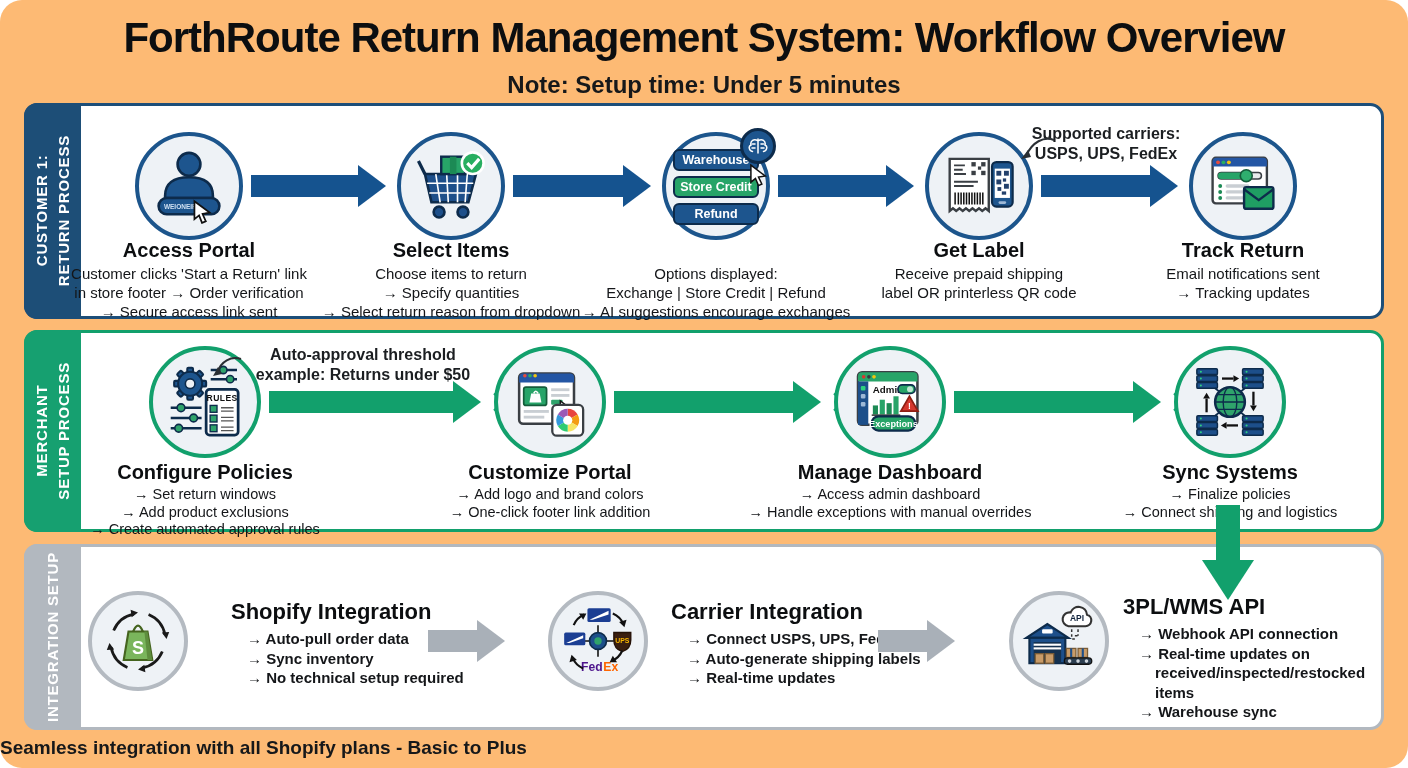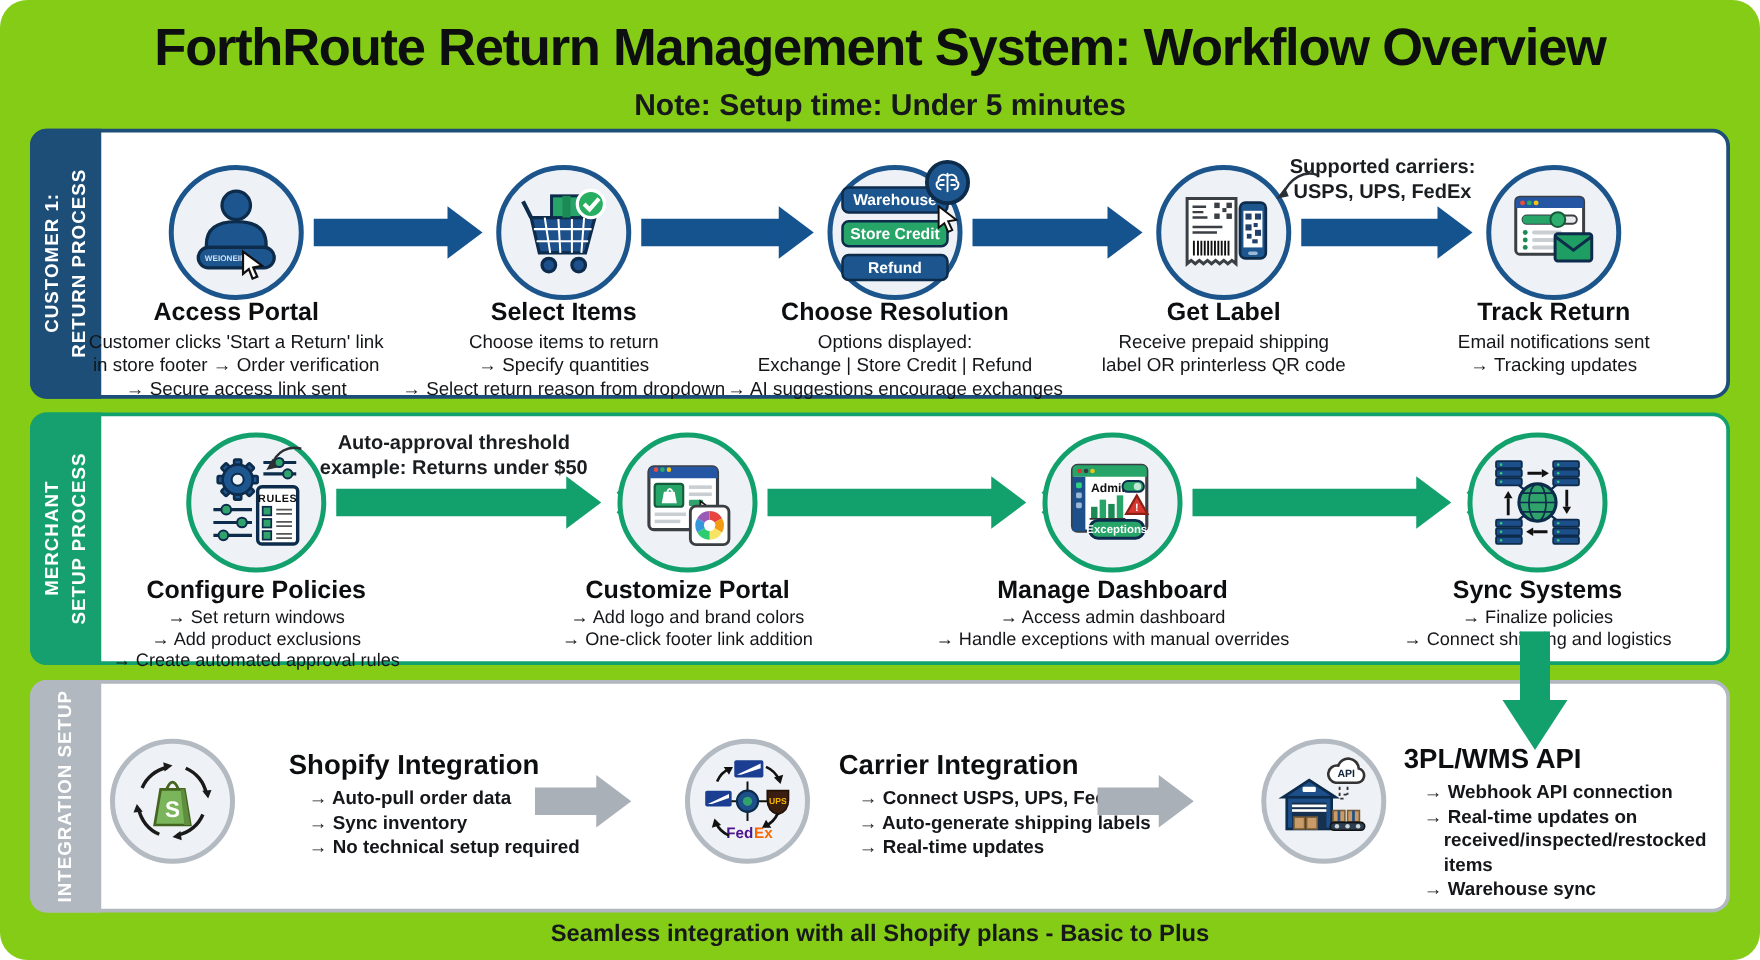--- a/index.html
+++ b/index.html
@@ -1,23 +1,23 @@
 <!DOCTYPE html>
 <html><head>
 <meta charset="utf-8">
 <style>
   * { margin:0; padding:0; box-sizing:border-box; }
   body { background:#ffffff; font-family:"Liberation Sans", sans-serif; }
-  .canvas { position:relative; width:1408px; height:768px; background:#84cc16; border-radius:22px; overflow:hidden; color:#101214; }
+  .canvas { position:relative; width:1408px; height:768px; background:#fdba74; border-radius:22px; overflow:hidden; color:#101214; }
 
   .page-title { position:absolute; top:14px; left:0; width:100%; text-align:center;
     font-size:42px; font-weight:700; letter-spacing:-1px; color:#0c0e10; }
   .page-note { position:absolute; top:71px; left:0; width:100%; text-align:center;
     font-size:24px; font-weight:700; color:#16181a; }
-  .page-footer { position:absolute; top:737px; left:0; width:100%; text-align:center;
+  .page-footer { position:absolute; top:737px; left:0; width:100%; 
     font-size:19px; font-weight:700; color:#16181a; }
 
   .lane { position:absolute; left:24px; width:1360px; background:#fff; border-radius:14px; }
   .lane1 { top:103px; height:216px; border:3px solid #1c4e79; }
   .lane2 { top:330px; height:202px; border:3px solid #12a06c; }
   .lane3 { top:544px; height:186px; border:3px solid #b2b8bf; }
 
   .lane-tab { position:absolute; left:-3px; top:-3px; bottom:-3px; width:57px;
     border-radius:13px 0 0 13px; display:flex; align-items:center; justify-content:center; }
   .lane1 .lane-tab { background:#1d4e77; }
@@ -134,21 +134,20 @@
       </div>
       <div class="ai-badge">
         <svg viewBox="0 0 24 24" width="24" height="24">
           <path d="M12 5 v14 M12 7 c-4 -3 -8 0 -7 4 c-3 1 -2 6 1.5 6.5 M12 7 c4 -3 8 0 7 4 c3 1 2 6 -1.5 6.5 M9 10 h-2.5 M15 10 h2.5 M9 14 h-3 M15 14 h3" stroke="#fff" stroke-width="1.5" fill="none" stroke-linecap="round"></path>
         </svg>
       </div>
       <svg class="res-cursor" viewBox="0 0 20 24" width="19" height="23">
         <path d="M2 1 L17 12.5 L10 13.6 L13.5 21 L10 22.6 L6.8 15.2 L2 19 Z" fill="#fff" stroke="#111" stroke-width="1.6"></path>
       </svg>
     </div>
-    <div class="step-title t1" style="left:539px">Choose Resolution</div>
     <div class="step-lines l1" style="left:529px">
       <span>Options displayed:</span>
         <span>Exchange | Store Credit | Refund</span>
         <span>→ AI suggestions encourage exchanges</span>
     </div>
     <div class="harrow" style="left:751px; top:69px; width:109px"></div>
 
     <div class="icon-circle c1" style="left:898px">
       <svg viewBox="0 0 70 70" width="76" height="76">
         <path d="M8 10 h36 v48 l-3 -2.5 -3 2.5 -3 -2.5 -3 2.5 -3 -2.5 -3 2.5 -3 -2.5 -3 2.5 -3 -2.5 -3 2.5 -3 -2.5 -3 2.5 Z" fill="#fff" stroke="#3a3f44" stroke-width="2.2"></path>

